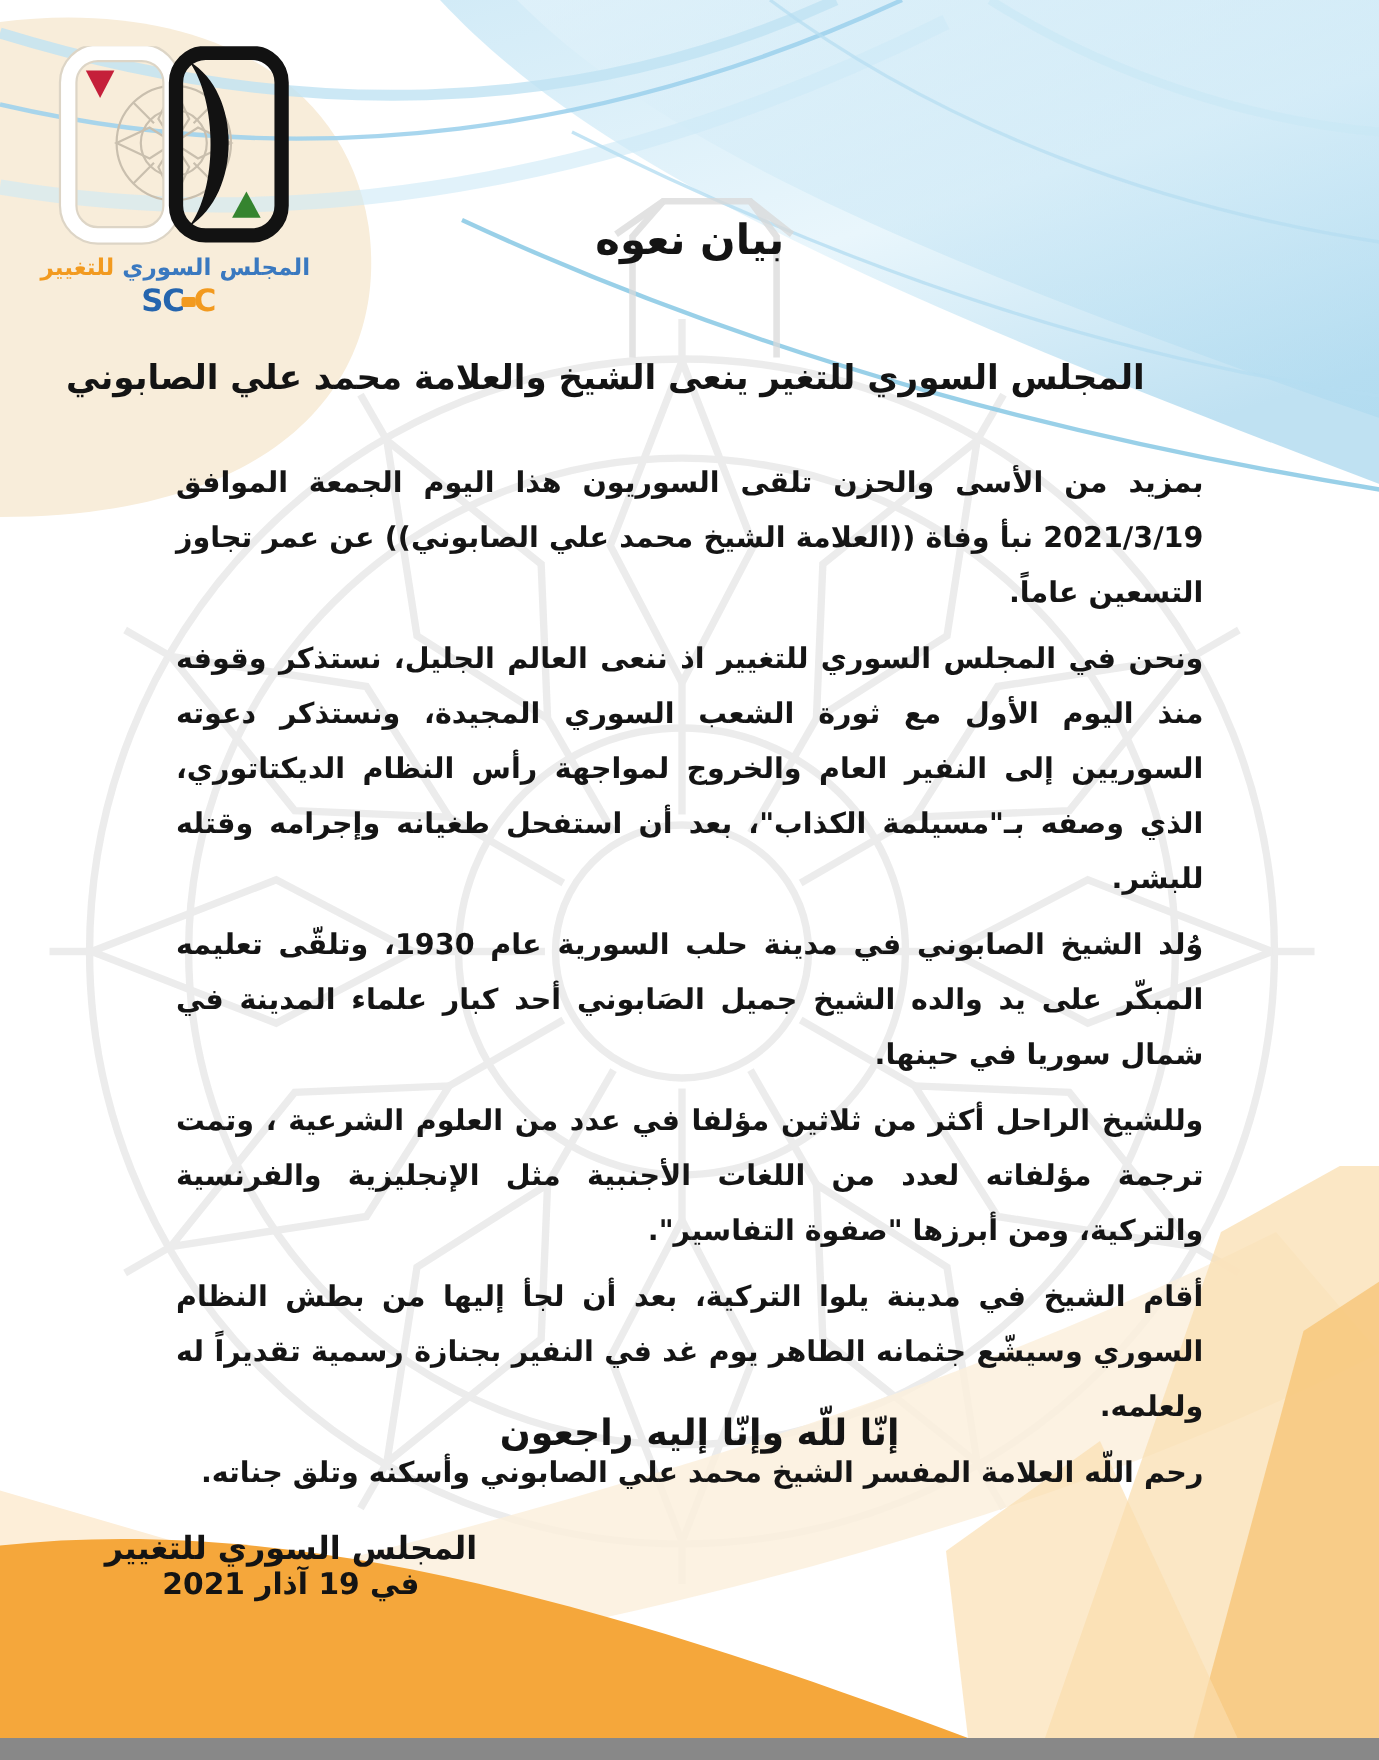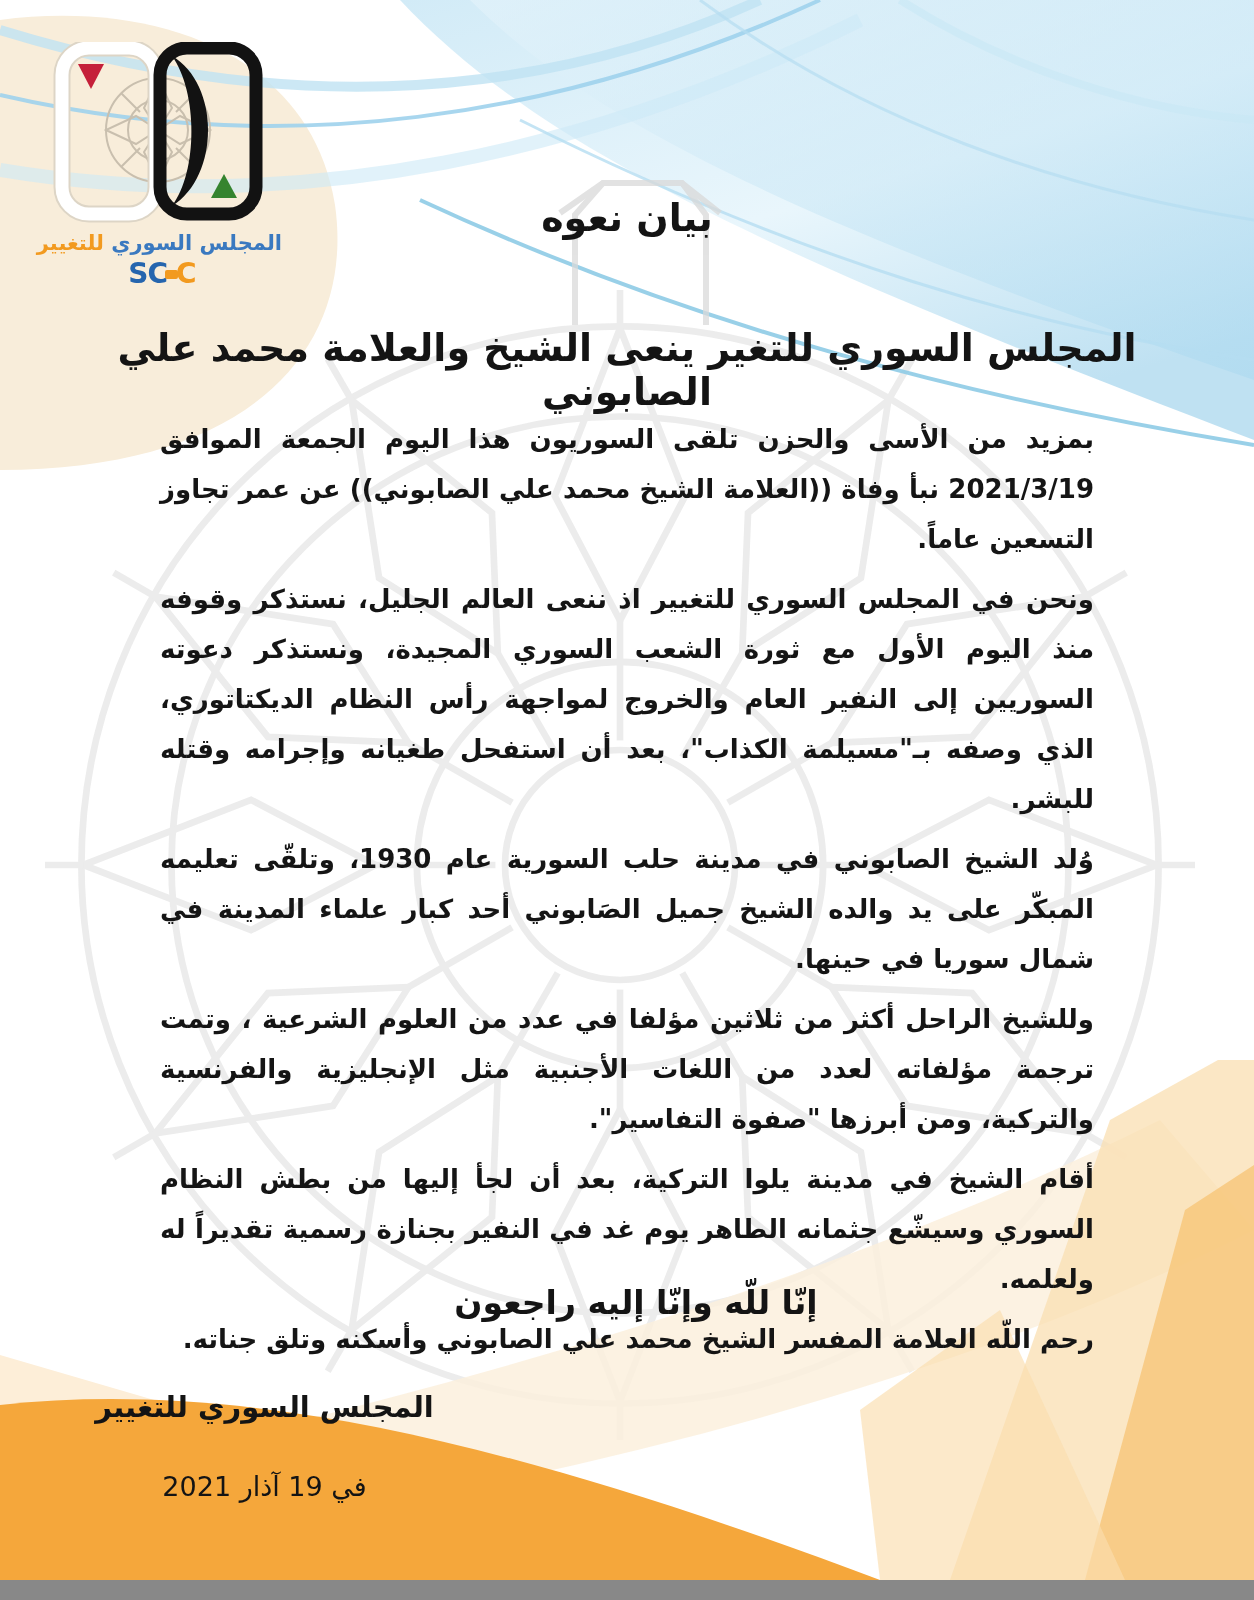--- a/index.html
+++ b/index.html
@@ -24,39 +24,39 @@
   .logo-scc .l-blue{color:#2565ae;}
   .logo-scc .l-orange{color:#f29a1f;}
   .scc-joint{display:inline-block;width:13px;height:9px;background:#f29a1f;border-radius:2px;margin:0 -2px 4px -2px;}
   
   .doc-title{
     position:absolute;left:0;right:0;top:196px;z-index:5;
     direction:rtl;text-align:center;font-weight:700;font-size:38px;color:#141414;
   }
   .doc-subtitle{
     position:absolute;left:60px;right:60px;top:326px;z-index:5;
-    direction:rtl;text-align:center;font-weight:700;font-size:38px;color:#141414;
+    direction:rtl;text-align:left;font-weight:700;font-size:31px;color:#141414;
   }
   .doc-body{
     position:absolute;left:160px;top:414px;width:934px;z-index:5;
     direction:rtl;text-align:justify;color:#151515;
   }
   .doc-body p{
     margin:0 0 10px 0;font-weight:700;font-size:26px;line-height:50px;
   }
   .doc-closing{
     position:absolute;left:0;right:0;top:1283px;z-index:5;
     direction:rtl;text-align:center;font-weight:700;font-size:33px;color:#141414;padding-left:18px;
   }
   .doc-signature{
     position:absolute;left:92px;top:1390px;width:345px;z-index:5;
     direction:rtl;text-align:center;color:#141414;
   }
   .sig-org{font-weight:700;font-size:29px;line-height:1.2;}
-  .sig-date{font-weight:400;font-size:27px;margin-top:46px;}
+  .sig-date{font-weight:700;font-size:27px;}
 </style>
 </head>
 <body>
 
 <div class="page">
 
   <svg class="watermark" viewBox="0 0 1200 1200" aria-hidden="true">
     <defs>
       <g id="wm-petal" fill="none" stroke="#e2e2e2" stroke-width="7">
         <path d="M600,40 L668,215 L600,345 L532,215 Z"></path>

